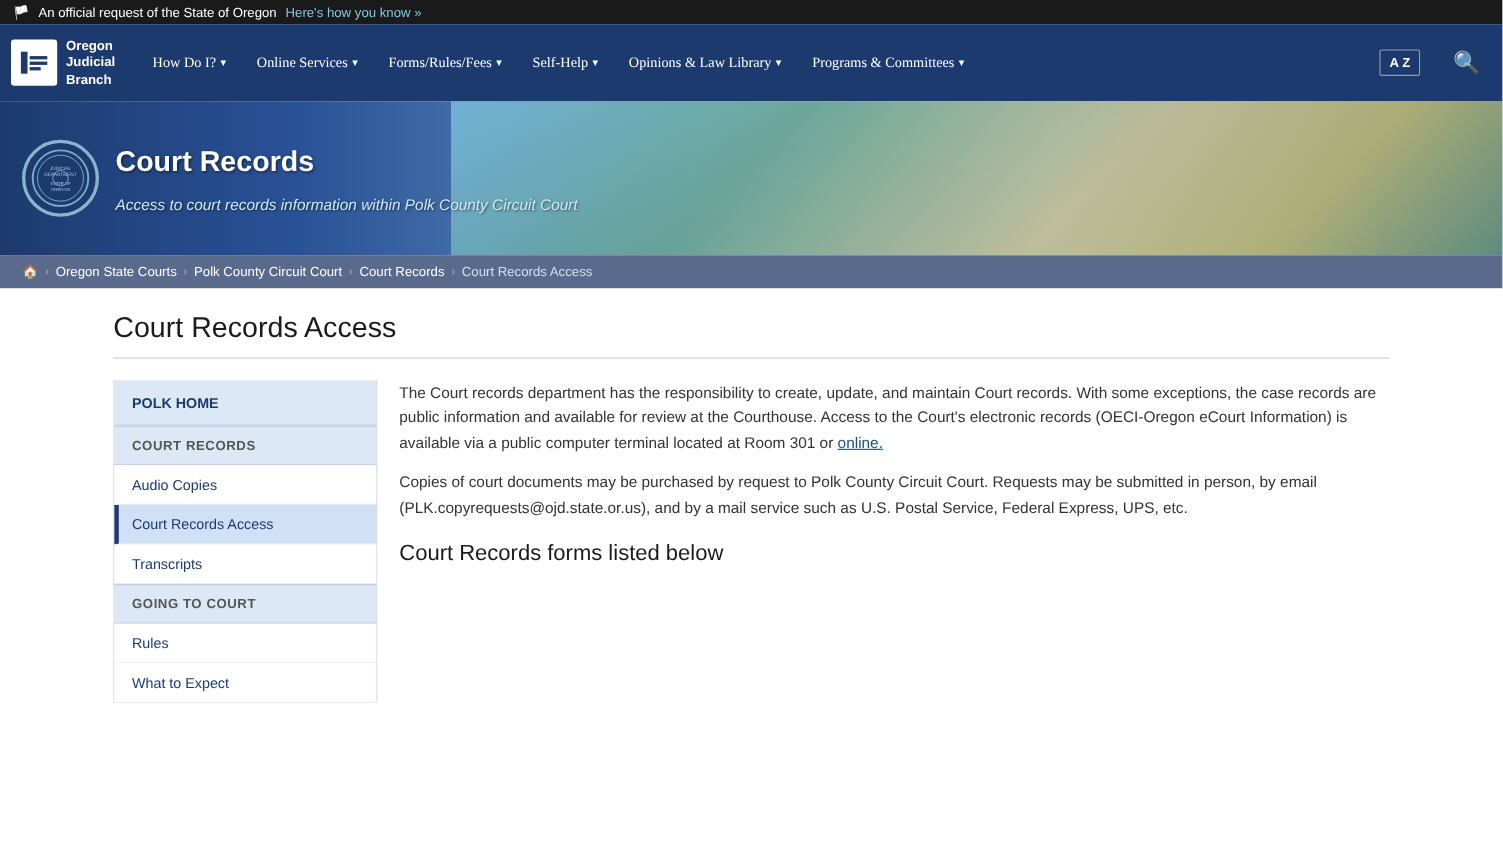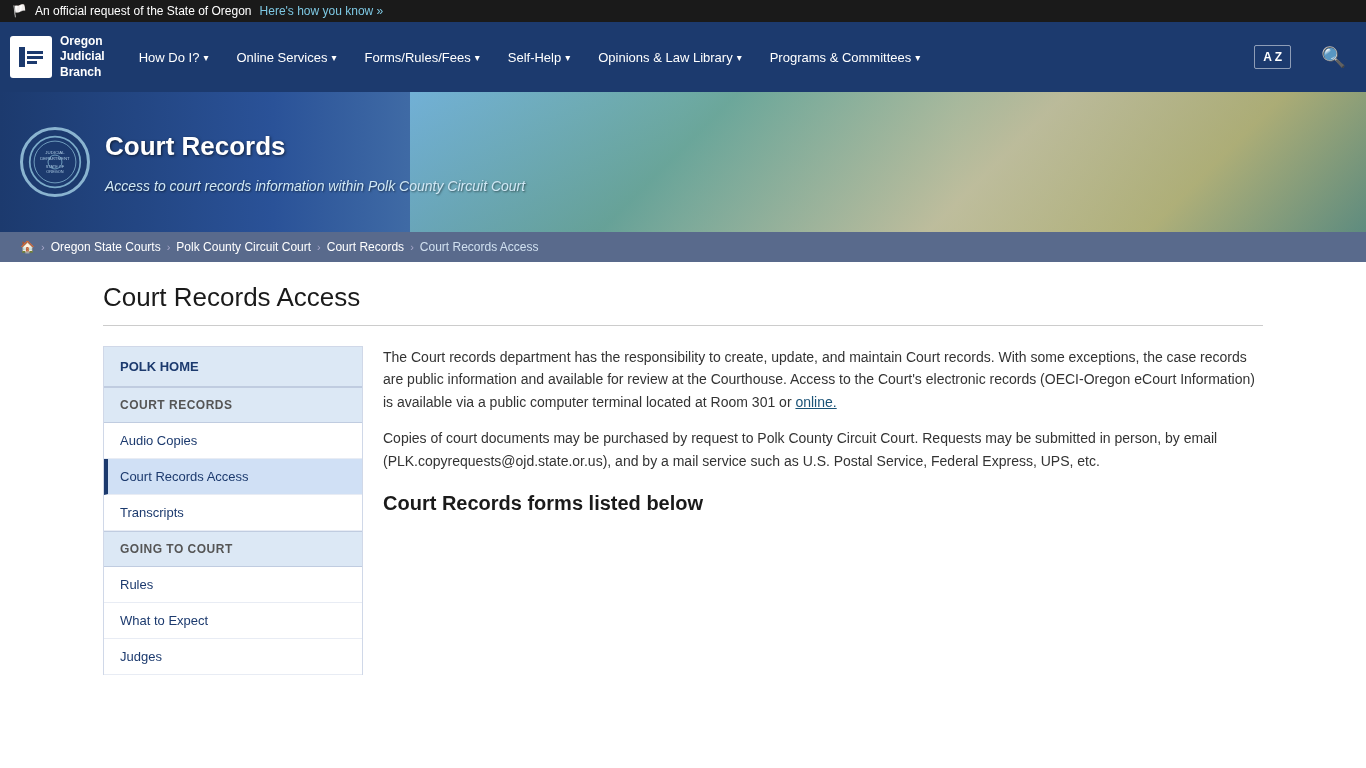--- a/index.html
+++ b/index.html
@@ -49,20 +49,21 @@
       color: #fff;
       font-size: 12px;
       line-height: 1.3;
     }
     .nav-logo-text span { display: block; font-weight: bold; }
     .nav-items {
       display: flex;
       align-items: center;
       flex: 1;
       height: 100%;
+      font-family: Liberation Serif, serif;
     }
     .nav-item {
       color: #fff;
       font-size: 13px;
       padding: 0 14px;
       height: 100%;
       display: flex;
       align-items: center;
       cursor: pointer;
       white-space: nowrap;
@@ -178,21 +179,21 @@
       font-size: 26px;
       font-weight: normal;
       color: #1a1a1a;
       border-bottom: 1px solid #ccc;
       padding-bottom: 12px;
       margin-bottom: 0;
     }
 
     
     .sidebar {
-      width: 260px;
+      width: 240px;
       flex-shrink: 0;
       margin-right: 20px;
     }
     .sidebar-section {
       border: 1px solid #d0d8e8;
       border-bottom: none;
       margin-bottom: 0;
     }
     .sidebar-section + .sidebar-section {
       border-top: none;
@@ -242,21 +243,21 @@
     }
     .content-text {
       font-size: 14px;
       line-height: 1.6;
       color: #333;
       margin-bottom: 14px;
     }
     .content-text a { color: #1a5276; }
     .content-subheading {
       font-size: 20px;
-      font-weight: bold;
+      font-weight: normal;
       color: #1a1a1a;
       margin-top: 20px;
       margin-bottom: 10px;
     }
   </style>
 </head>
 <body>
 
 <div class="top-bar">
   <span>🏳️</span>
@@ -360,21 +361,20 @@
       <div class="sidebar-group-header">COURT RECORDS</div>
       <a class="sidebar-link" href="#">Audio Copies</a>
       <a class="sidebar-link active" href="#">Court Records Access</a>
       <a class="sidebar-link" href="#">Transcripts</a>
     </div>
 
     <div class="sidebar-section">
       <div class="sidebar-group-header">GOING TO COURT</div>
       <a class="sidebar-link" href="#">Rules</a>
       <a class="sidebar-link" href="#">What to Expect</a>
-      <a class="sidebar-link" href="#">Judges</a>
     </div>
   </aside>
 
   <main class="content">
     <p class="content-text">
       <span>The Court records department has the responsibility to create, update, and maintain Court records. With some exceptions, the case records are public information and available for review at the Courthouse. Access to the Court's electronic records (OECI-Oregon eCourt Information) is available via a public computer terminal located at Room 301 or</span>
       <a href="#"> online.</a>
     </p>
     <p class="content-text">Copies of court documents may be purchased by request to Polk County Circuit Court. Requests may be submitted in person, by email (PLK.copyrequests@ojd.state.or.us), and by a mail service such as U.S. Postal Service, Federal Express, UPS, etc.</p>
     <h2 class="content-subheading">Court Records forms listed below</h2>

